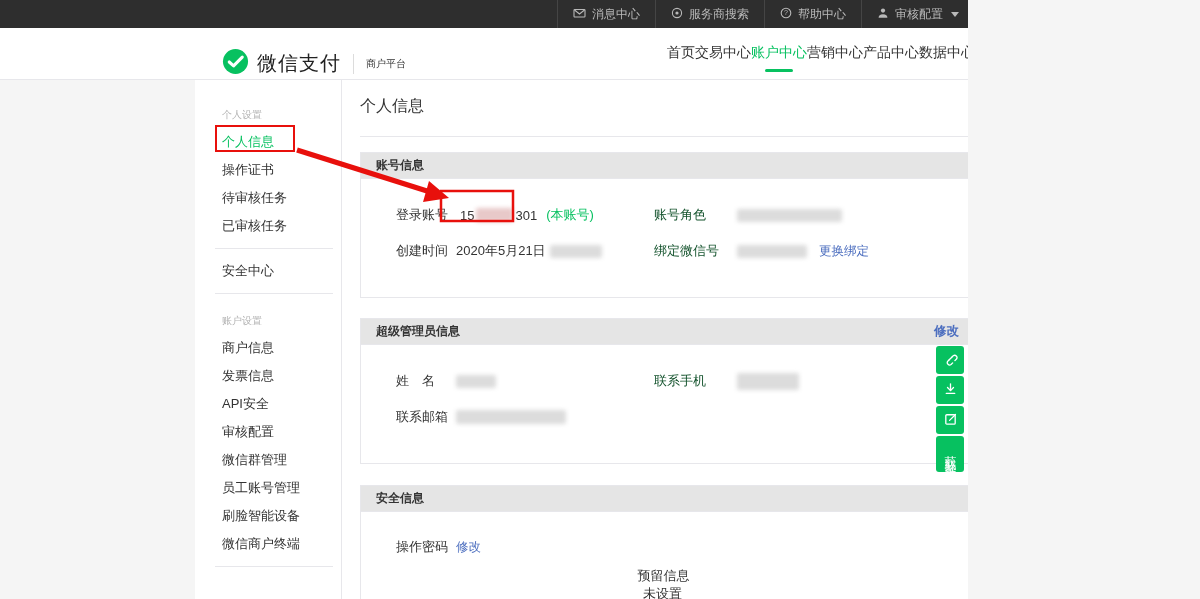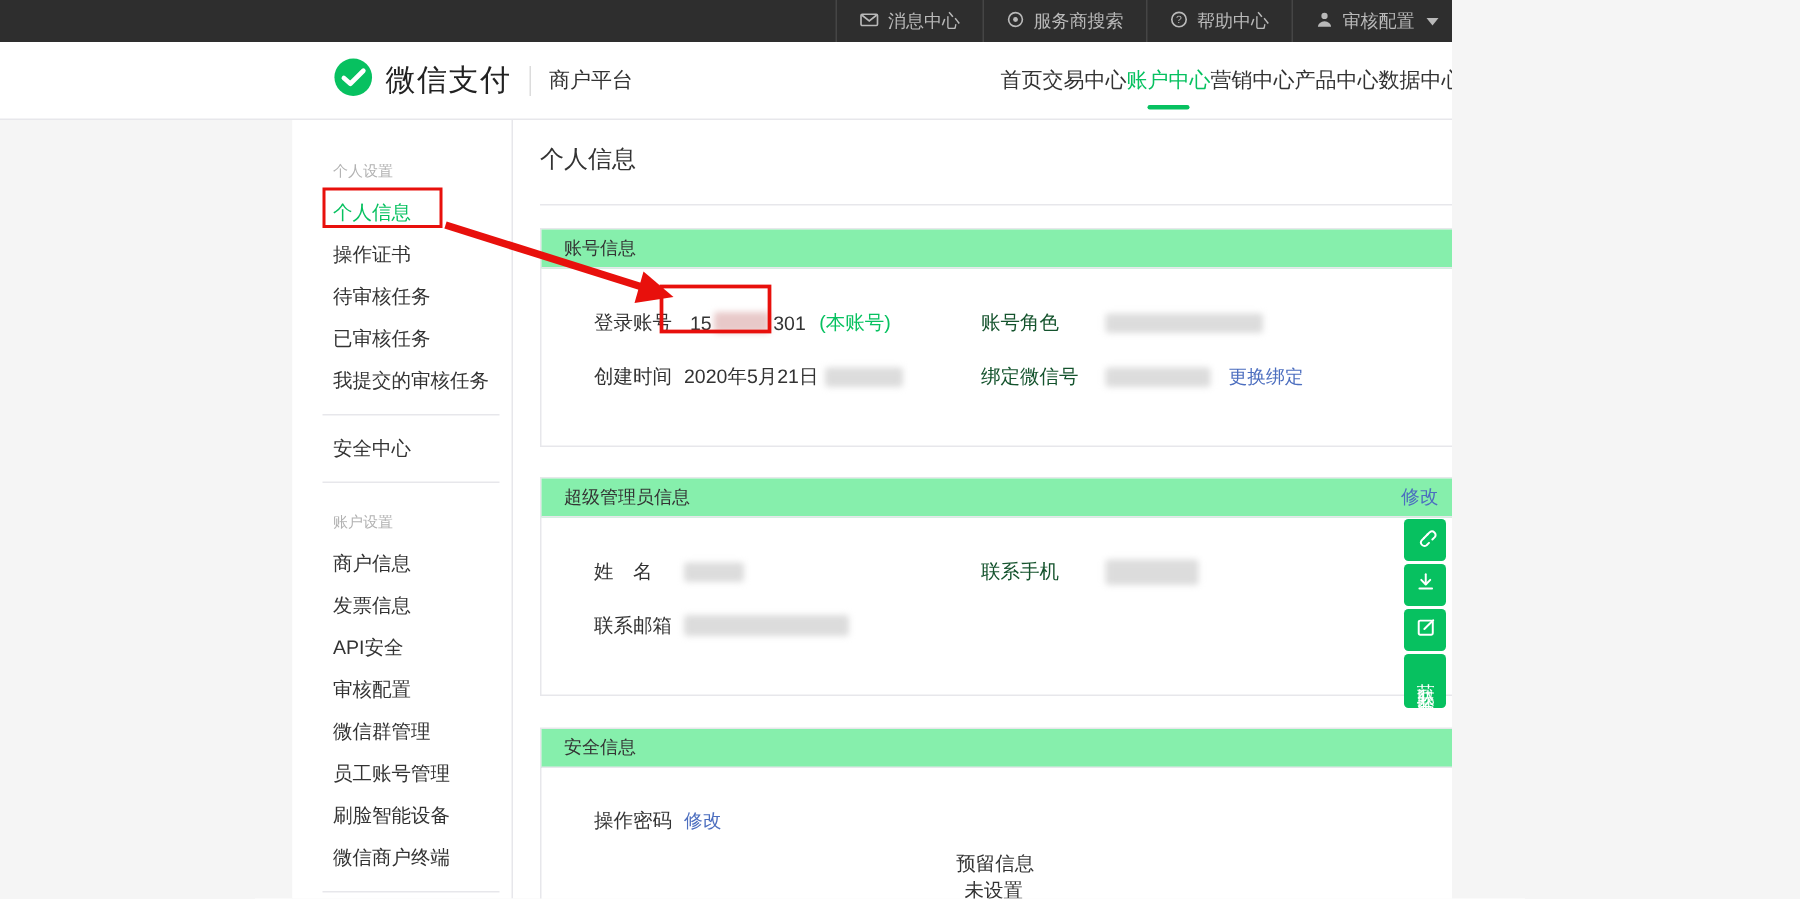--- a/index.html
+++ b/index.html
@@ -9,26 +9,26 @@
 
   
   .topbar { position:absolute; left:0; top:0; width:1200px; height:28px; background:#2e2e2e; display:flex; justify-content:flex-end; align-items:stretch; }
   .topbar-group { display:flex; margin-right:225px; }
   .topbar-item { display:flex; align-items:center; gap:6px; padding:0 15px; font-size:12px; color:#b9b9b9; border-right:1px solid #454545; cursor:pointer; }
   .topbar-item:first-child { border-left:1px solid #454545; }
   .topbar-item svg { stroke:#b9b9b9; fill:none; stroke-width:1.1; }
   .caret-down { width:0; height:0; border-left:4px solid transparent; border-right:4px solid transparent; border-top:5px solid #b9b9b9; margin-left:2px; }
 
   
-  .header { position:absolute; left:0; top:28px; width:1200px; height:52px; background:#fff; border-bottom:1px solid #e7e7eb; display:flex; align-items:center; }
+  .header { position:absolute; left:0; top:28px; width:1200px; height:52px; background:#fff; border-bottom:1px solid #e7e7eb; display:flex; align-items:flex-end; }
   .brand-wrap { display:flex; align-items:center; margin-left:222px; }
   .brand-logo { width:27px; height:27px; }
   .brand-name { font-size:20px; color:#222; margin-left:8px; letter-spacing:1px; }
   .brand-sep { width:1px; height:20px; background:#dcdcdc; margin:0 12px; }
-  .brand-portal { font-size:14px; color:#333; }
+  .brand-portal { font-size:10px; color:#333; }
   .nav { display:flex; margin-left:auto; margin-right:225px; }
   .nav-item { font-size:14px; color:#333; position:relative; height:52px; display:flex; align-items:center; cursor:pointer; }
   .nav-item.active { color:#07c160; }
   .nav-item.active::after { content:""; position:absolute; left:50%; transform:translateX(-50%); bottom:7px; width:28px; height:3px; background:#07c160; border-radius:2px; }
 
   
   .main-bg { position:absolute; left:195px; top:80px; right:0; bottom:0; background:#fff; }
 
   
   .sidebar { position:absolute; left:195px; top:80px; width:147px; bottom:0; background:#fff; border-right:1px solid #e7e7eb; padding-top:22px; }
@@ -38,21 +38,21 @@
   .side-divider { border-top:1px solid #e7e7eb; margin:8px 8px 8px 20px; }
   .g3-header { margin-top:14px; }
 
   
   .content { position:absolute; left:360px; top:80px; width:615px; }
   .page-title { font-size:16px; color:#333; padding:16px 0 19px; border-bottom:1px solid #e7e7eb; }
   .panel { border:1px solid #e7e7eb; background:#fff; }
   .panel-1 { margin-top:15px; }
   .panel-2 { margin-top:20px; }
   .panel-3 { margin-top:21px; }
-  .panel-header { height:26px; line-height:25px; background:#86efac; border-bottom:1px solid #e7e7eb; padding:0 15px; font-size:12px; color:#333; display:flex; justify-content:space-between; align-items:flex-end; }
+  .panel-header { height:26px; line-height:25px; background:#e5e5e5; border-bottom:1px solid #e7e7eb; padding:0 15px; font-size:12px; color:#333; display:flex; justify-content:space-between; align-items:flex-end;font-weight:bold; }
   .panel-body { padding:22px 35px 24px; }
   .info-row { display:flex; align-items:center; margin-bottom:8px; min-height:28px; font-size:13px; }
   .cell { display:flex; align-items:center; }
   .cell-1 { width:258px; flex-shrink:0; }
   .lbl { width:60px; flex-shrink:0; color:#333; }
   .lbl-2 { width:83px; flex-shrink:0; color:#14532d; }
   .val { color:#333; display:flex; align-items:center; }
   .green-tag { color:#07c160; margin-left:5px; }
   .link { color:#4c6ebf; cursor:pointer; text-decoration:none; font-size:12.5px; }
   .redact { display:inline-block; background:#dcdcdc; border-radius:2px; filter:blur(2px); }
@@ -144,21 +144,20 @@
   </div>
 
   <div class="main-bg"></div>
 
   <div class="sidebar">
     <div class="side-header">个人设置</div>
     <div class="side-item active">个人信息</div>
     <div class="side-item">操作证书</div>
     <div class="side-item">待审核任务</div>
     <div class="side-item">已审核任务</div>
-    <div class="side-item">我提交的审核任务</div>
     <div class="side-divider"></div>
     <div class="side-item">安全中心</div>
     <div class="side-divider"></div>
     <div class="side-header g3-header">账户设置</div>
     <div class="side-item">商户信息</div>
     <div class="side-item">发票信息</div>
     <div class="side-item">API安全</div>
     <div class="side-item">审核配置</div>
     <div class="side-item">微信群管理</div>
     <div class="side-item">员工账号管理</div>

